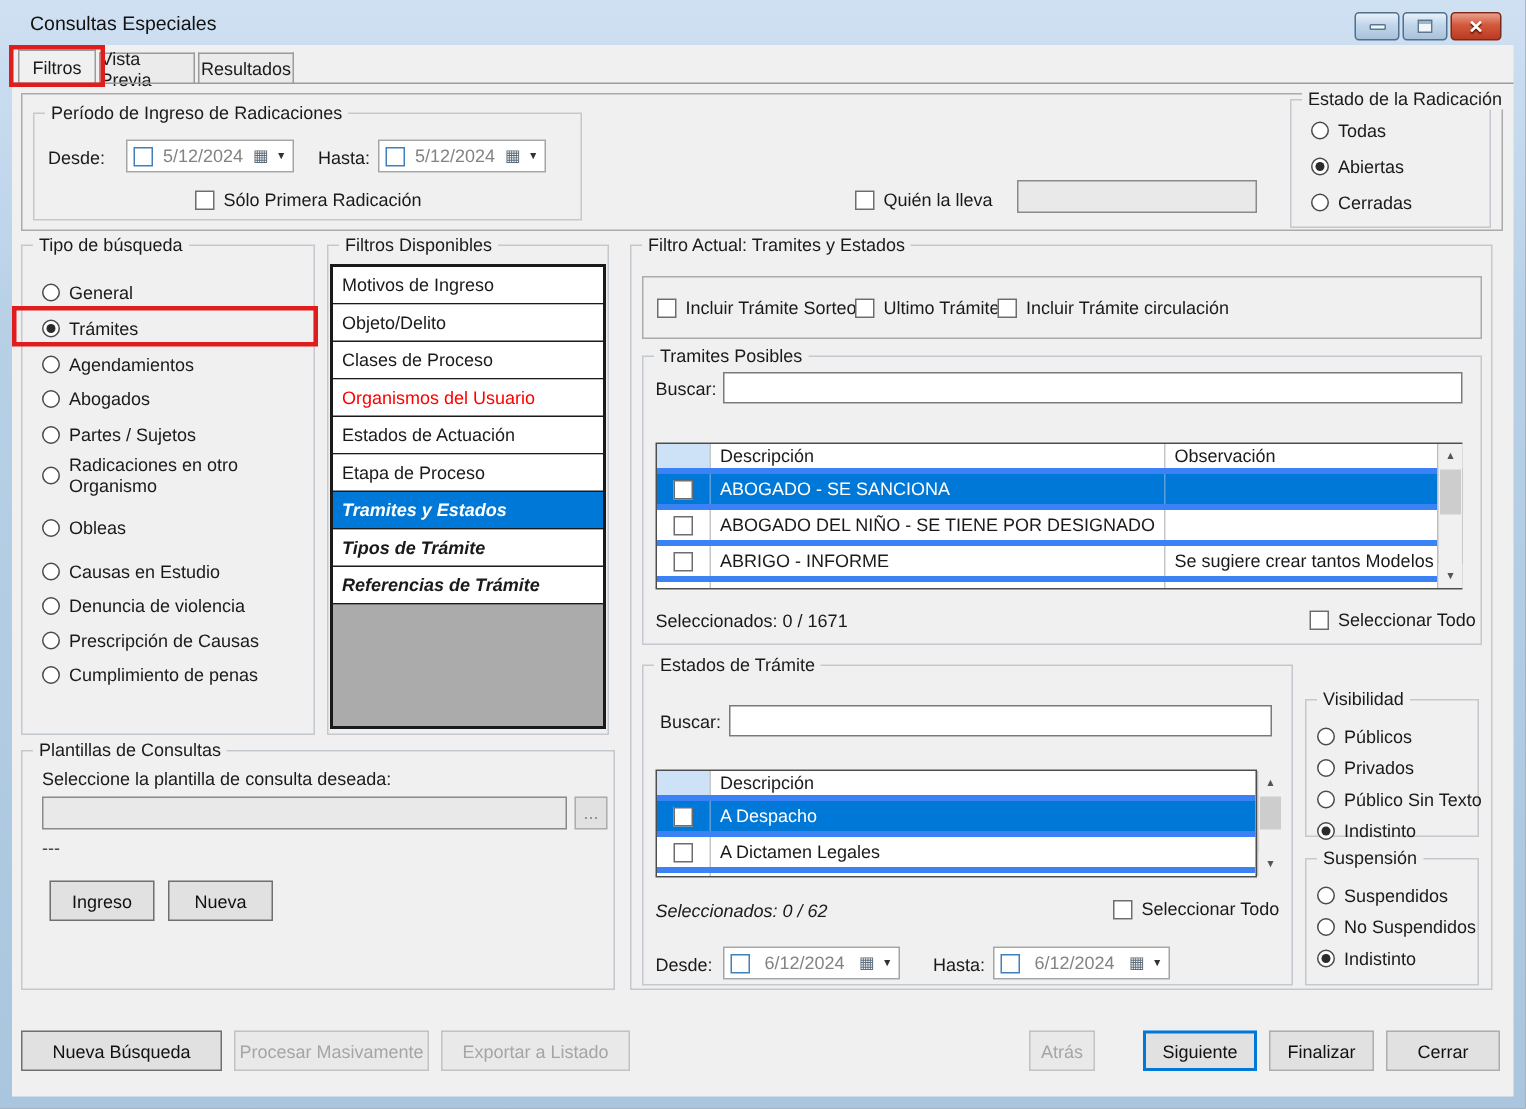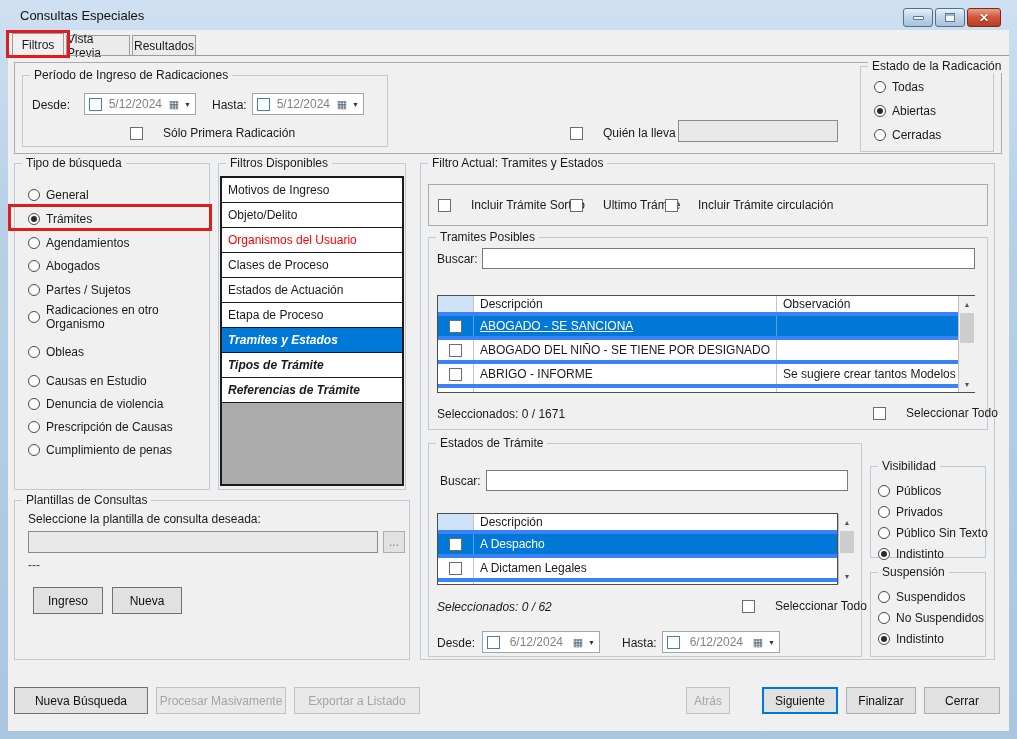--- a/index.html
+++ b/index.html
@@ -19,21 +19,21 @@
     display:flex; align-items:center; justify-content:center; font-size:12px; }
   .tab.inactive { top:35px; height:21px; background:#ebebeb; }
   .tabline { position:absolute; left:8px; top:55px; width:1001px; height:1px; background:#9b9b9b; }
   .groupbox { position:absolute; border:1px solid #c3c9cf; }
   .gbt { position:absolute; top:-8px; left:7px; background:#f0f0f0; padding:0 4px; white-space:nowrap; }
   .panelbox { position:absolute; border:1px solid #ababab; }
   .lbl { position:absolute; white-space:nowrap; }
   .radio { position:absolute; display:flex; align-items:center; gap:6px; }
   .rdot { width:12px; height:12px; min-width:12px; border-radius:50%; border:1px solid #4a4a4a; background:#fff; position:relative; }
   .radio.sel .rdot::after { content:''; position:absolute; inset:2px; border-radius:50%; background:#2b2b2b; }
-  .cbrow { position:absolute; display:flex; align-items:center; gap:20px; }
+  .cbrow { position:absolute; display:flex; align-items:center; gap:6px; }
   .cb { width:13px; height:13px; min-width:13px; border:1px solid #6d6d6d; background:#fff; }
   .cb.blue { border-color:#3f81bd; }
   .datebox { position:absolute; height:22px; border:1px solid #a5a5a5; background:#fff; display:flex; align-items:center; gap:5px; padding:0 4px; }
   .dateval { color:#838383; flex:1; text-align:center; }
   .calicon { font-size:11px; color:#5a6b7a; line-height:1; }
   .ddarrow { font-size:7px; color:#333; line-height:1; }
   .textinput { position:absolute; border:1px solid #7a7a7a; background:#fff; font-family:"Liberation Sans",sans-serif; font-size:12px; padding:0 4px; }
   .textinput.disabled { background:#e9e9e9; border-color:#8a8a8a; }
   .listbox { position:absolute; border:2px solid #1a1a1a; background:#ababab; }
   .litem { height:25px; background:#fff; border-bottom:1px solid #1a1a1a; display:flex; align-items:center; padding:0 6px; white-space:nowrap; overflow:hidden; }
@@ -184,25 +184,25 @@
   <div class="groupbox" style="left:218px;top:163px;width:188px;height:327px;">
     <span class="gbt">Filtros Disponibles</span>
   </div>
   <div class="listbox" style="left:220px;top:176px;width:184px;height:310px;">
     <div class="litem">
         <span>Motivos de Ingreso</span>
       </div>
     <div class="litem">
         <span>Objeto/Delito</span>
       </div>
+    <div class="litem">
+        <span>Clases de Proceso</span>
+      </div>
     <div class="litem red">
         <span>Organismos del Usuario</span>
-      </div>
-    <div class="litem">
-        <span>Clases de Proceso</span>
       </div>
     <div class="litem">
         <span>Estados de Actuación</span>
       </div>
     <div class="litem">
         <span>Etapa de Proceso</span>
       </div>
     <div class="litem bi sel">
         <span>Tramites y Estados</span>
       </div>
@@ -241,21 +241,21 @@
   <div class="tbl" style="left:437px;top:295px;width:538px;height:98px;">
     <div class="trow head">
       <div class="tc cbcol"></div>
       <div class="tc" style="width:303px;">Descripción</div>
       <div class="tc" style="width:181px;border-right:none;">Observación</div>
     </div>
     <div class="trow body sel">
       <div class="tc cbcol" style="border-right-color:#5a9fdc;">
           <span class="cb"></span>
         </div>
-      <div class="tc" style="width:303px;border-right-color:#5a9fdc;text-decoration:underline;">ABOGADO - SE SANCIONA</div>
+      <div class="tc" style="width:303px;border-right-color:#5a9fdc;">ABOGADO - SE SANCIONA</div>
       <div class="tc" style="width:181px;border-right:none;"></div>
     </div>
     <div class="trow body">
       <div class="tc cbcol">
           <span class="cb"></span>
         </div>
       <div class="tc" style="width:303px;">ABOGADO DEL NIÑO - SE TIENE POR DESIGNADO</div>
       <div class="tc" style="width:181px;border-right:none;"></div>
     </div>
     <div class="trow body">

